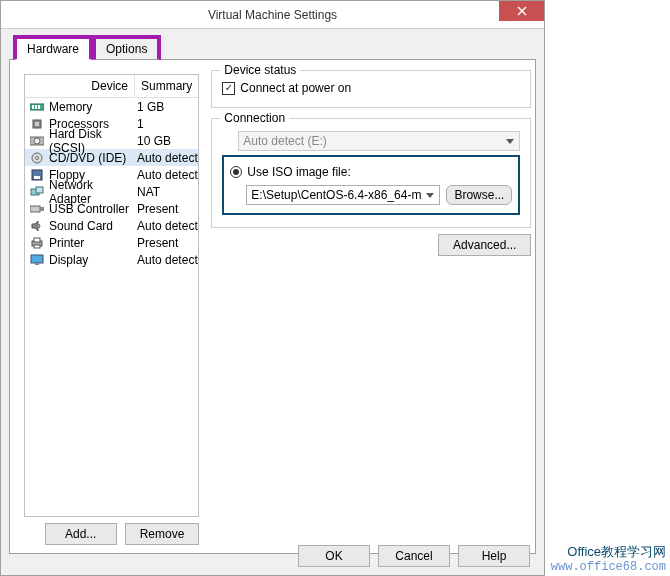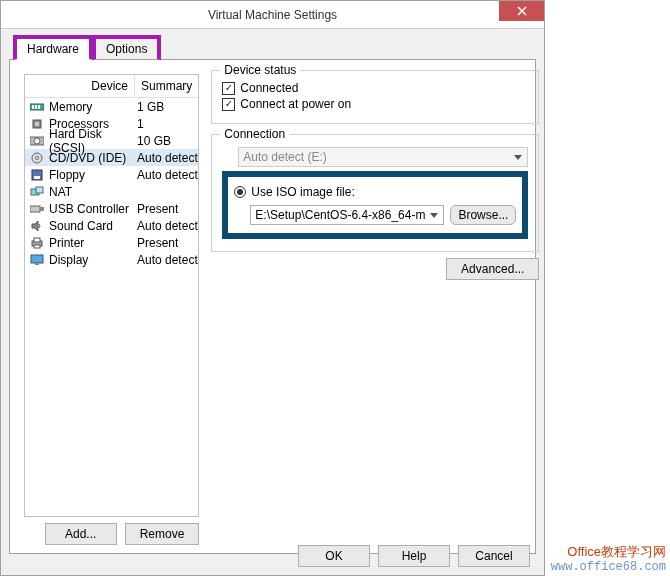--- a/index.html
+++ b/index.html
@@ -32,27 +32,27 @@
 .group-title { position: absolute; top: -8px; left: 8px; background: #fff; padding: 0 4px; }
 .chk-row { display: flex; align-items: center; gap: 5px; margin: 2px 0; }
 .chk { width: 13px; height: 13px; border: 1px solid #333; display: inline-flex; align-items: center; justify-content: center; background: #fff; }
 .chk.checked::after { content: "✓"; font-size: 10px; line-height: 10px; color: #222; }
 .radio { width: 12px; height: 12px; border: 1px solid #333; border-radius: 50%; display: inline-flex; align-items: center; justify-content: center; background: #fff; }
 .radio.selected::after { content: ""; width: 6px; height: 6px; background: #333; border-radius: 50%; }
 .combo { border: 1px solid #adadad; background: #fff; padding: 2px 18px 2px 4px; position: relative; font-size: 12px; }
 .combo.disabled { background: #f4f4f4; color: #888; border-color: #ccc; }
 .combo::after { content: ""; position: absolute; right: 5px; top: 50%; margin-top: -2px; border-left: 4px solid transparent; border-right: 4px solid transparent; border-top: 5px solid #555; }
 .conn-sub { margin-left: 16px; margin-top: 4px; }
-.highlight-box { border: 6px solid #0c4a6e; padding: 6px 6px 8px 6px; margin-top: 4px; }
+.highlight-box { border: 2px solid #0c4a6e; padding: 6px 6px 8px 6px; margin-top: 4px; }
 .iso-row { display: flex; align-items: flex-end; gap: 6px; margin-left: 16px; margin-top: 6px; }
 .iso-row .combo { flex: 1; min-width: 0; overflow: hidden; white-space: nowrap; }
 .adv-row { text-align: right; margin-top: 8px; }
 .dlg-buttons { position: absolute; right: 14px; bottom: 8px; display: flex; gap: 8px; }
 .watermark { position: absolute; right: 4px; bottom: 2px; color: #7aa5d6; z-index: 50; pointer-events: none; line-height: 1.2; }
-.watermark .w1 { color: #c2410c; font-size: 13px; text-align: right; }
+.watermark .w1 { color: #0c4a6e; font-size: 13px; text-align: right; }
 .watermark .w2 { color: #6b95d0; font-size: 12px; text-align: right; font-family: Liberation Mono, monospace; }
 </style>
 </head>
 <body>
 
 <div class="window">
   <div class="titlebar">
     <span class="titlebar-text">Virtual Machine Settings</span>
     <div class="close-btn">
       <svg viewBox="0 0 10 10">
@@ -126,20 +126,21 @@
             <span class="dev">Floppy</span>
             <span class="sum">Auto detect</span>
           </div>
           <div class="row">
             <span class="icon">
                 <svg width="14" height="11">
                   <rect x="1" y="3" width="8" height="6" fill="#9cc" stroke="#377"></rect>
                   <rect x="6" y="1" width="7" height="6" fill="#cde" stroke="#377"></rect>
                 </svg>
               </span>
+            <span class="dev">Network Adapter</span>
             <span class="sum">NAT</span>
           </div>
           <div class="row">
             <span class="icon">
                 <svg width="14" height="8">
                   <rect x="0" y="1" width="10" height="6" fill="#ccc" stroke="#666"></rect>
                   <rect x="10" y="2" width="4" height="4" fill="#888"></rect>
                 </svg>
               </span>
             <span class="dev">USB Controller</span>
@@ -182,24 +183,20 @@
         <div class="btn">Add...</div>
         <div class="btn">Remove</div>
       </div>
     </div>
 
     <div class="rightpane">
       <div class="group">
         <div class="group-title">Device status</div>
         <div class="chk-row">
           <span class="chk checked"></span>
-          <span>Connected</span>
-        </div>
-        <div class="chk-row">
-          <span class="chk checked"></span>
           <span>Connect at power on</span>
         </div>
       </div>
 
       <div class="group" style="padding-bottom:12px;">
         <div class="group-title">Connection</div>
         <div class="conn-sub">
           <div class="combo disabled">Auto detect (E:)</div>
         </div>
 
@@ -216,21 +213,21 @@
       </div>
 
       <div class="adv-row">
         <span class="btn">Advanced...</span>
       </div>
     </div>
   </div>
 
   <div class="dlg-buttons">
     <div class="btn">OK</div>
+    <div class="btn">Cancel</div>
     <div class="btn">Help</div>
-    <div class="btn">Cancel</div>
   </div>
 </div>
 
 <div class="watermark">
   <div class="w1">Office教程学习网</div>
   <div class="w2">www.office68.com</div>
 </div>
 
 </body></html>

